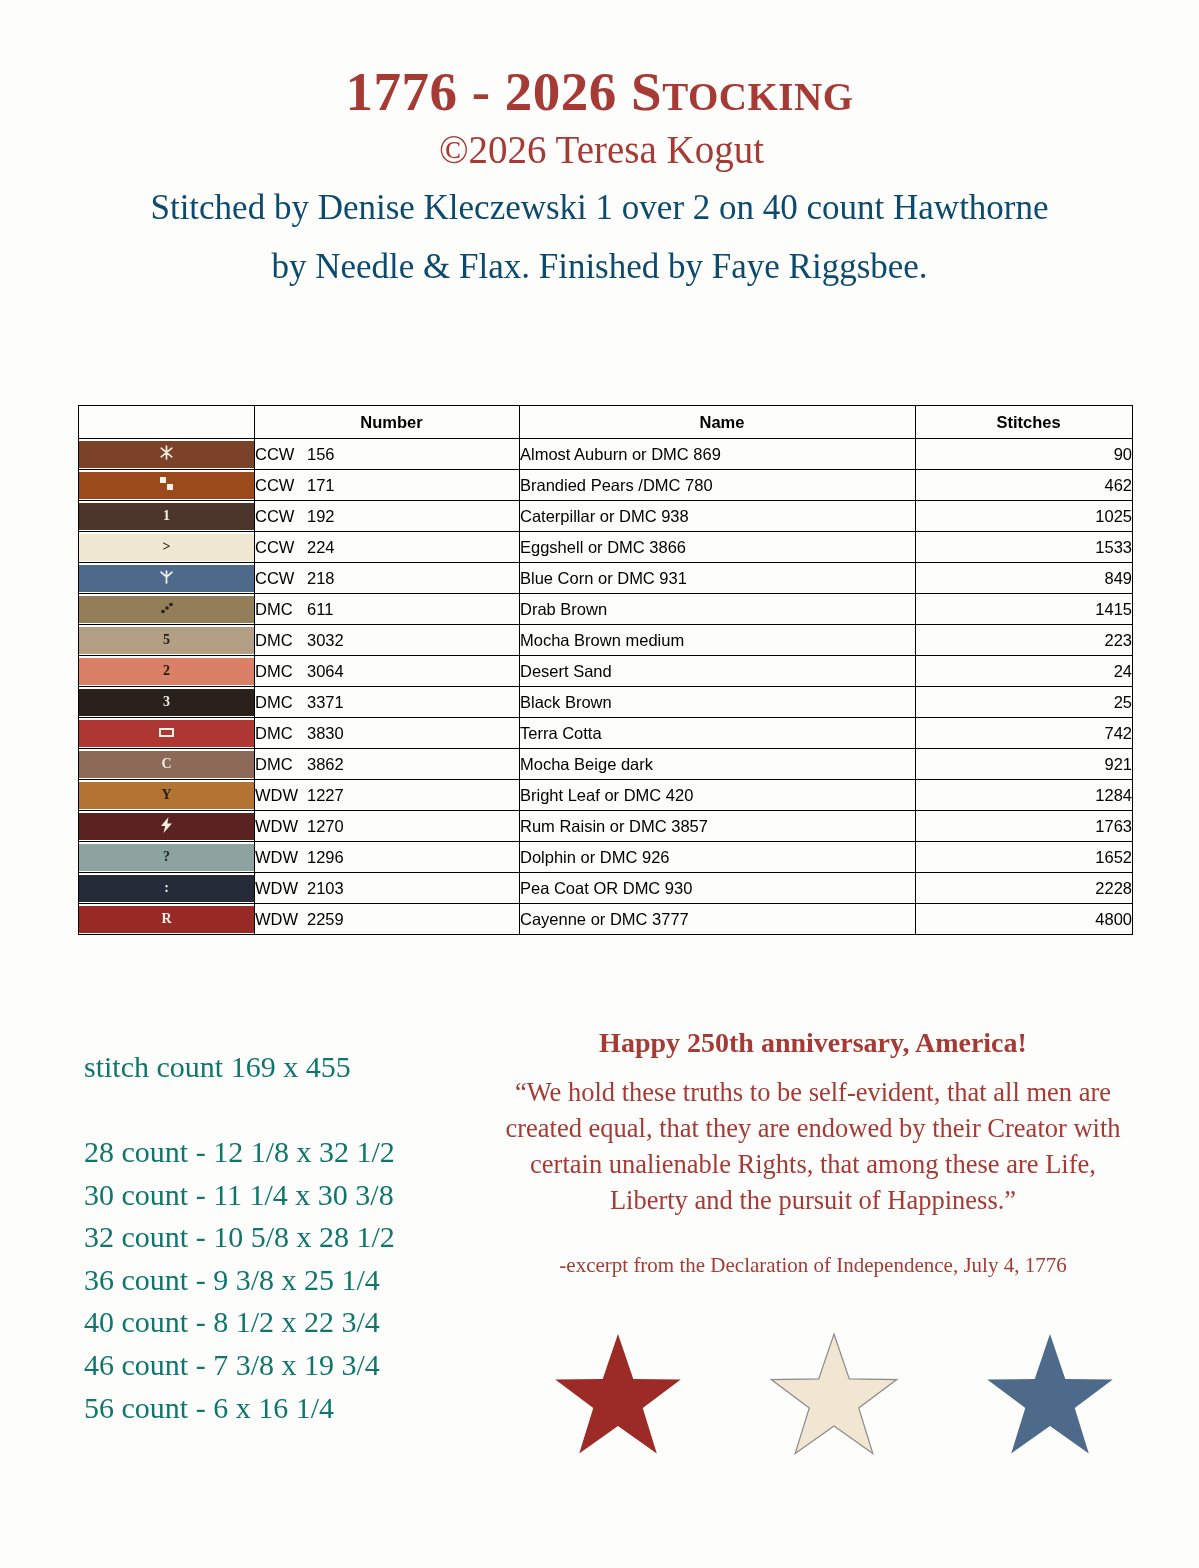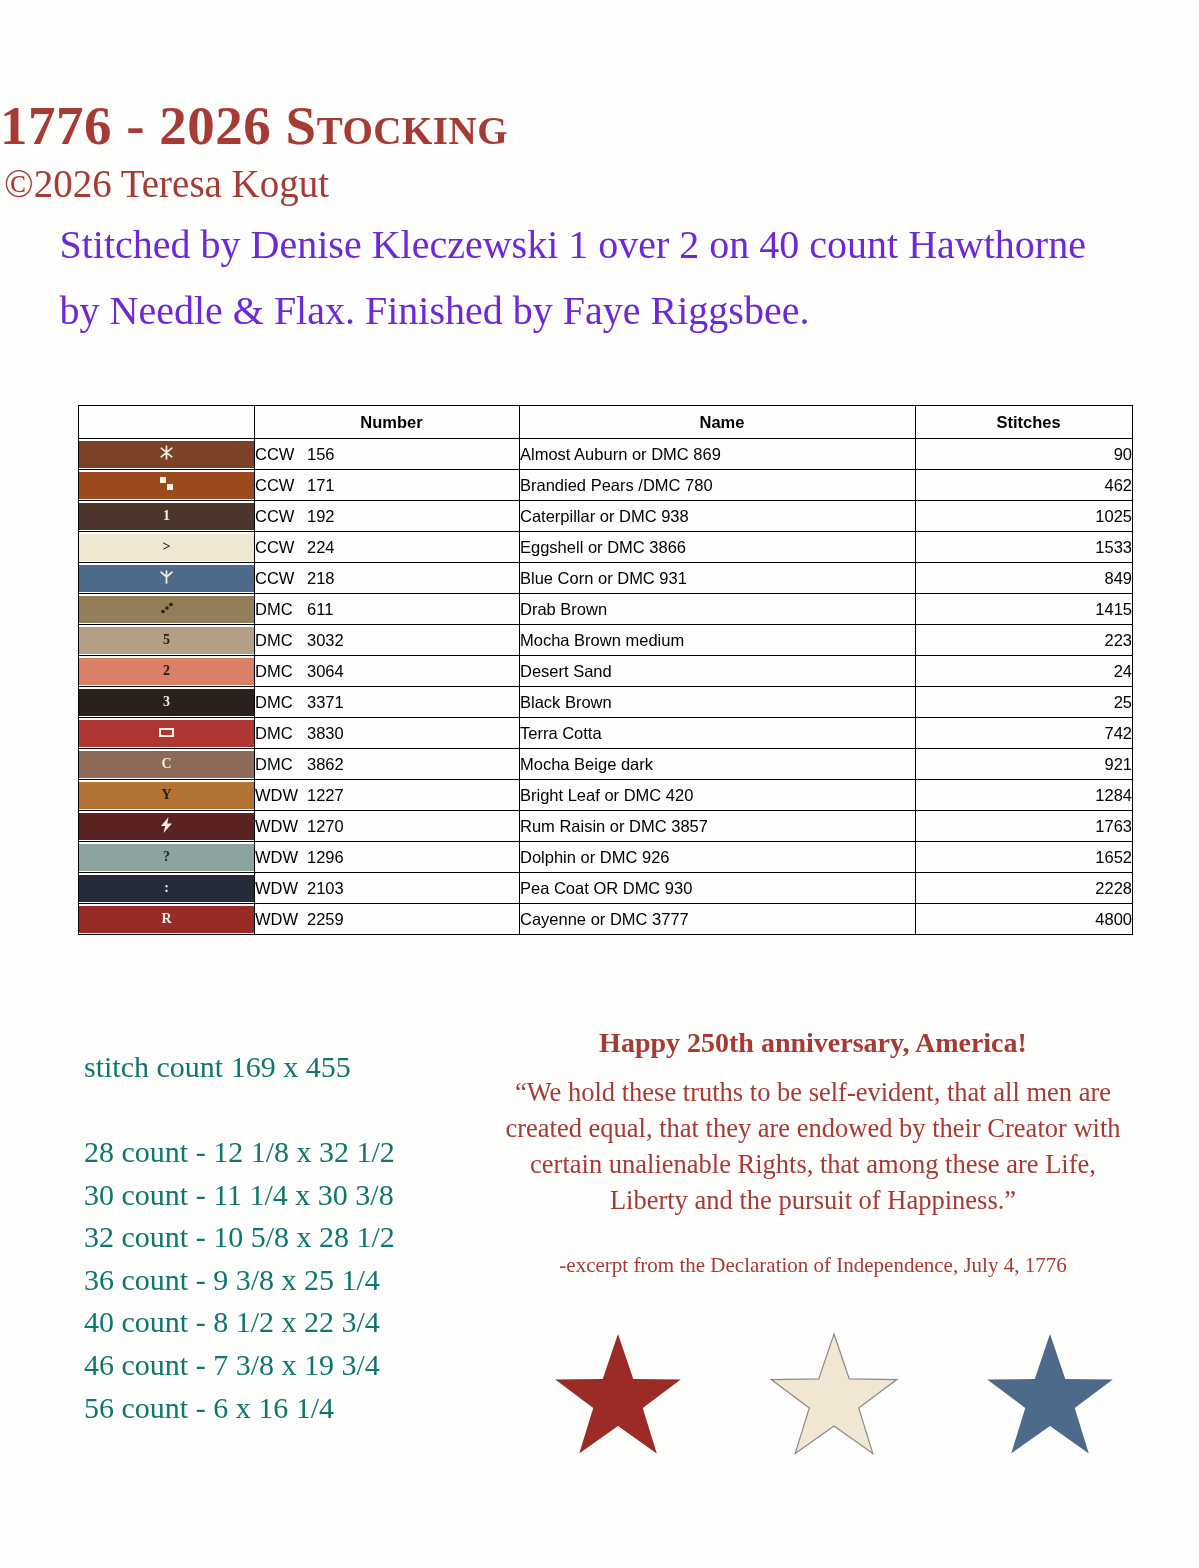--- a/index.html
+++ b/index.html
@@ -11,44 +11,44 @@
     width: 1199px;
     height: 1568px;
     position: relative;
     font-family: "Liberation Sans", sans-serif;
     background: #fdfdfc;
     overflow: hidden;
   }
 
   
   .header {
-    text-align: left;
-    padding-top: 98px;
+    text-align: center;
+    padding-top: 64px;
   }
   .doc-title {
     font-family: "Liberation Serif", serif;
     font-size: 55px;
     font-weight: bold;
     color: #a63a35;
     letter-spacing: 0.5px;
     line-height: 1.0;
     margin: 0;
     font-variant: small-caps;
   }
   .doc-copyright {
     font-family: "Liberation Serif", serif;
     font-size: 39px;
     color: #a63a35;
     margin: 10px 0 0 4px;
     line-height: 1.1;
   }
   .doc-credit {
     font-family: "Liberation Serif", serif;
-    font-size: 40px;
-    color: #6d28d9;
+    font-size: 35px;
+    color: #0c4a6e;
     margin: 12px auto 0 auto;
     line-height: 1.35;
     width: 1080px;
   }
 
   
   .floss-table-wrap {
     position: absolute;
     left: 78px;
     top: 405px;

